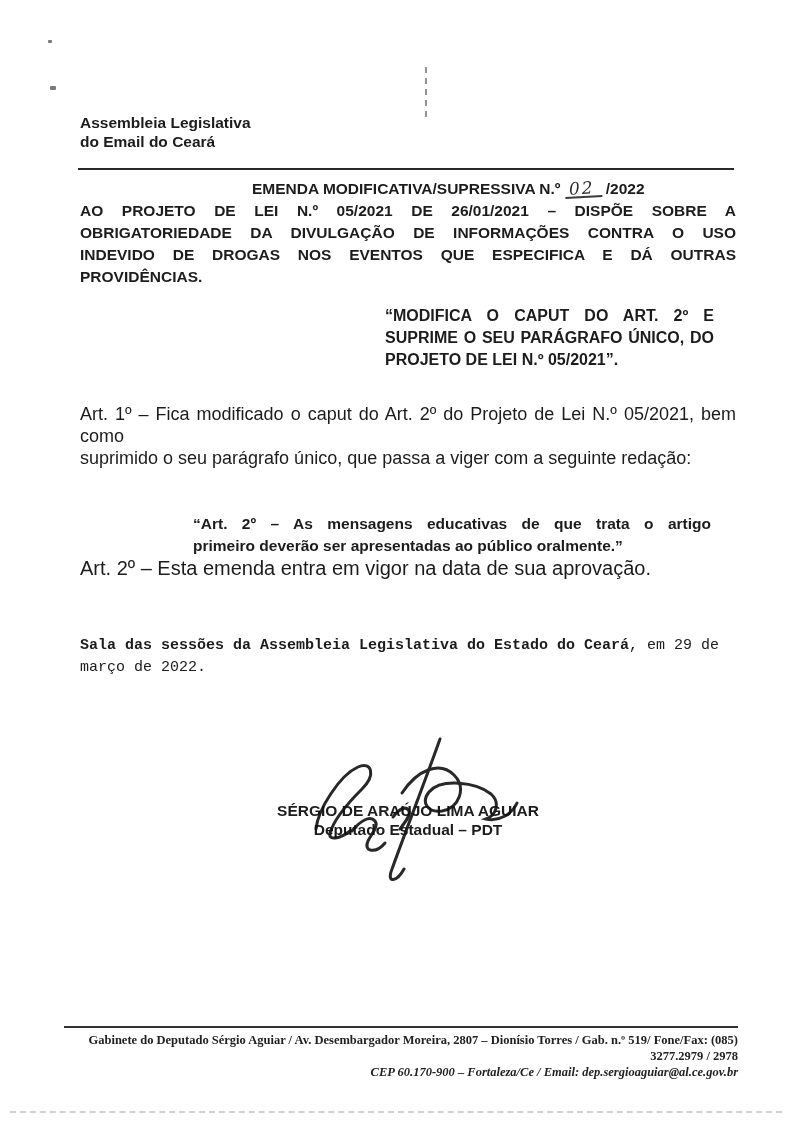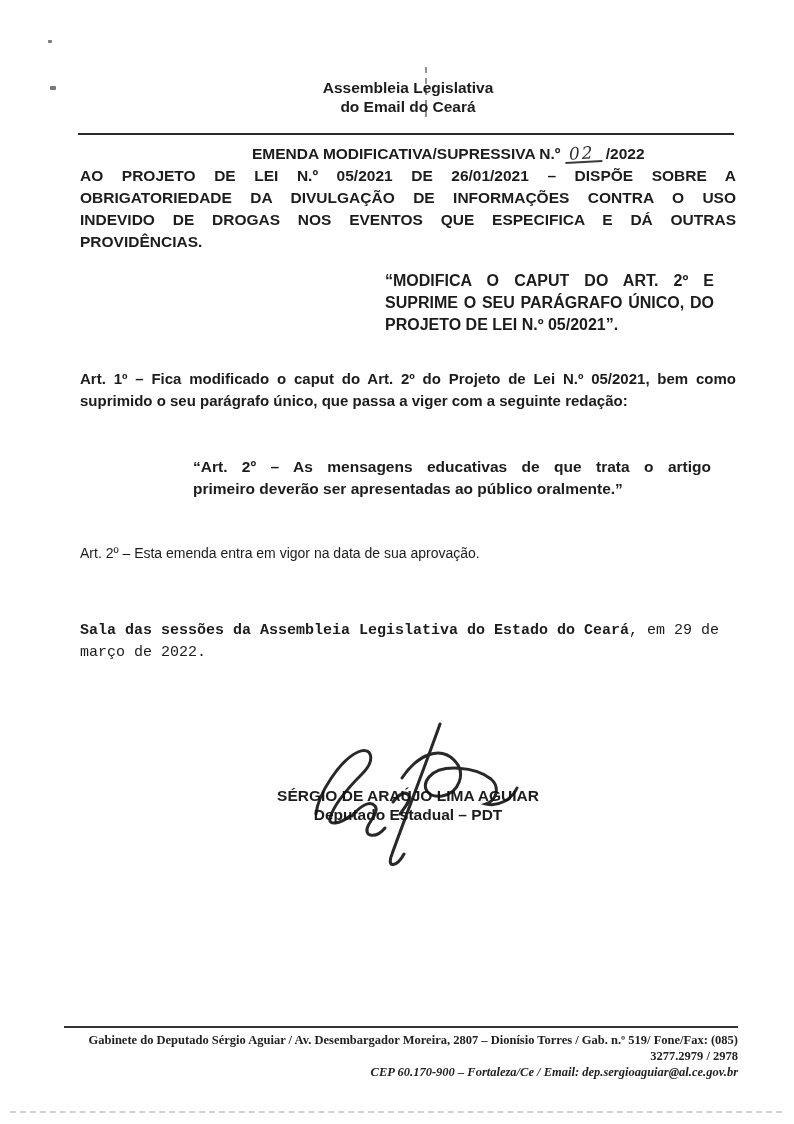--- a/index.html
+++ b/index.html
@@ -41,22 +41,22 @@
   .bottom-scan-line {
     position: absolute;
     left: 10px;
     right: 12px;
     top: 1111px;
     border-top: 2px dashed #c6c6c6;
     opacity: 0.8;
   }
   
   .org-header {
-    margin-top: 78px;
-    text-align: center;
+    margin-top: 113px;
+    text-align: left;
     font-weight: bold;
     font-size: 15.5px;
     line-height: 19px;
   }
   .header-rule {
     margin-top: 17px;
     border: none;
     border-top: 2.5px solid #2a2a2a;
     margin-left: -2px;
     margin-right: 2px;
@@ -105,27 +105,26 @@
     margin-top: 44px;
     margin-left: 113px;
     margin-right: 25px;
     font-weight: bold;
     font-size: 15.5px;
     line-height: 22px;
   }
   
   .body-par {
     margin-top: 32px;
-    font-size: 15px;
-    line-height: 22px;
-    font-weight: bold;
+    font-size: 18px;
+    line-height: 22px;
+    font-weight: normal;
   }
   .body-par-2 {
-    margin-top: 42px;
-    font-size: 14px;
+    font-size: 20px;
     line-height: 22px;
   }
   .closing-line {
     margin-top: 56px;
     font-size: 15px;
     line-height: 22px;
     font-family: Liberation Mono, monospace;
   }
   .closing-line .bold-part { font-weight: bold; }
   

